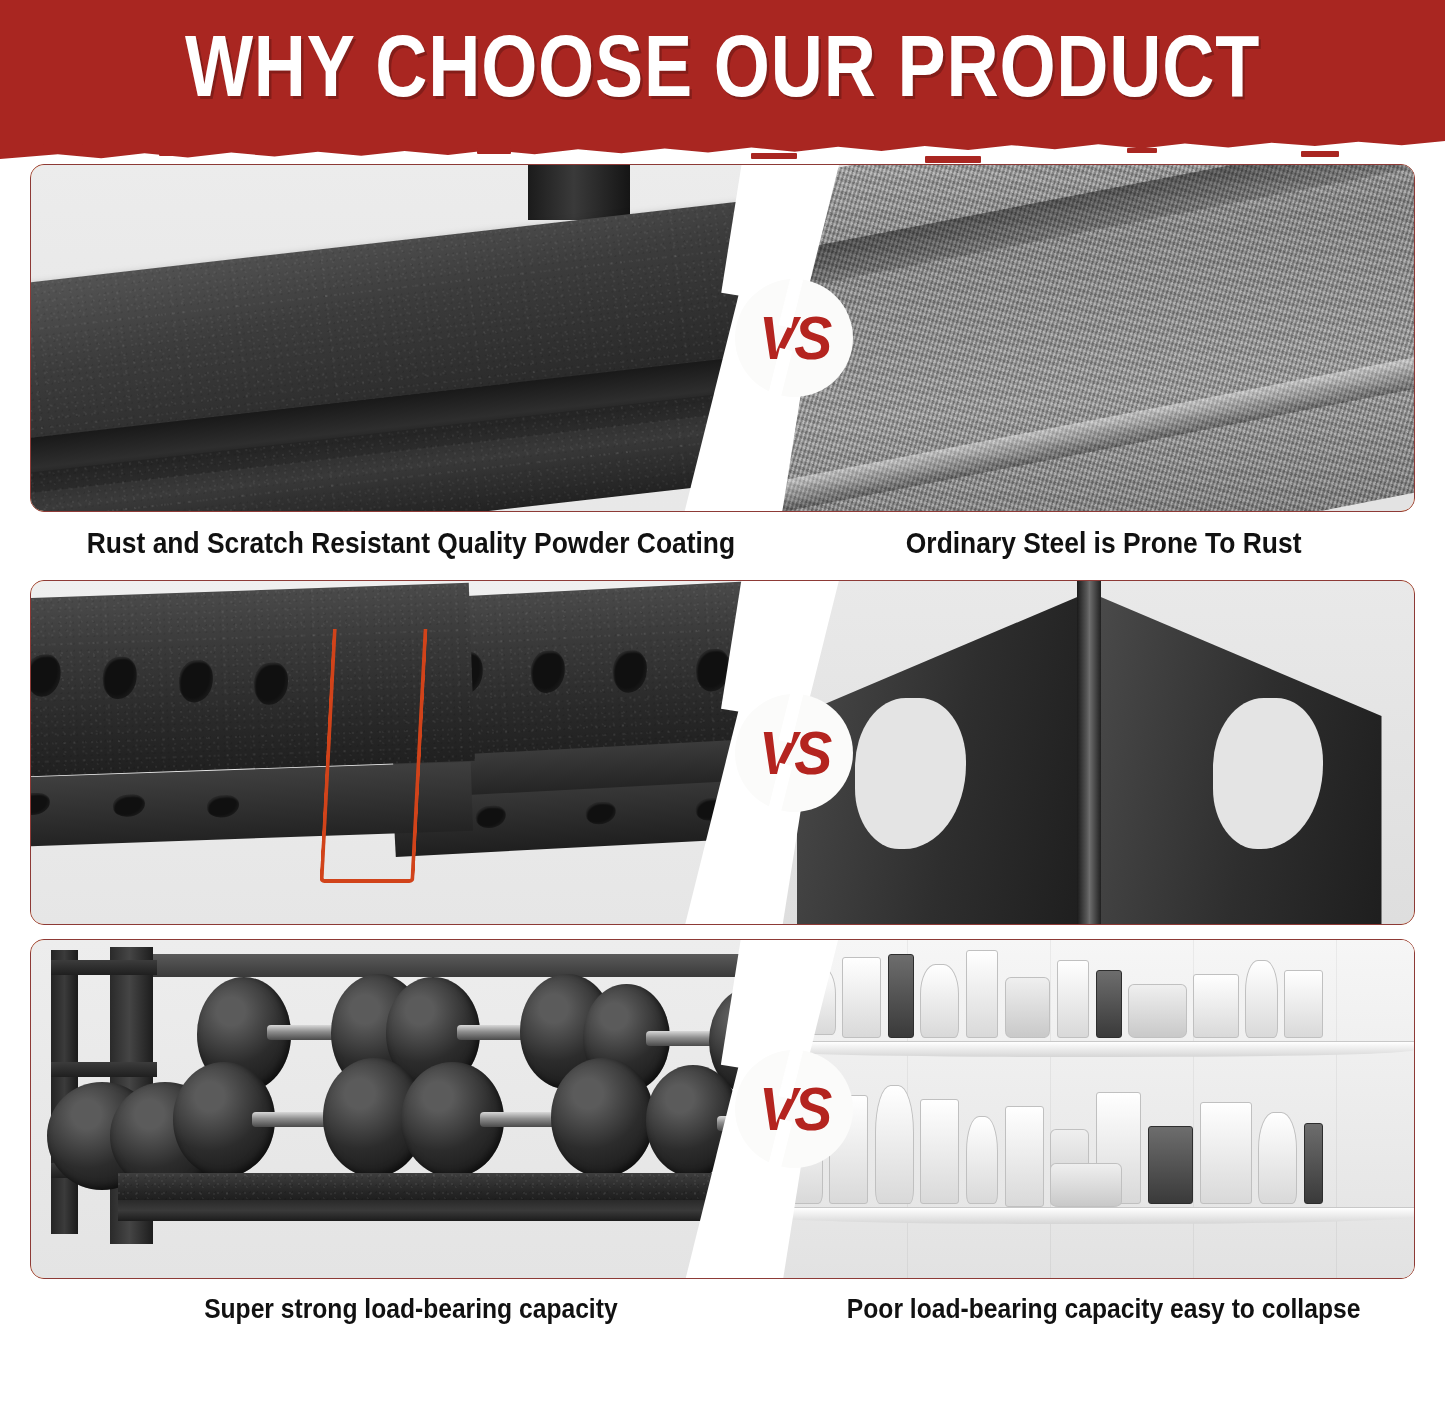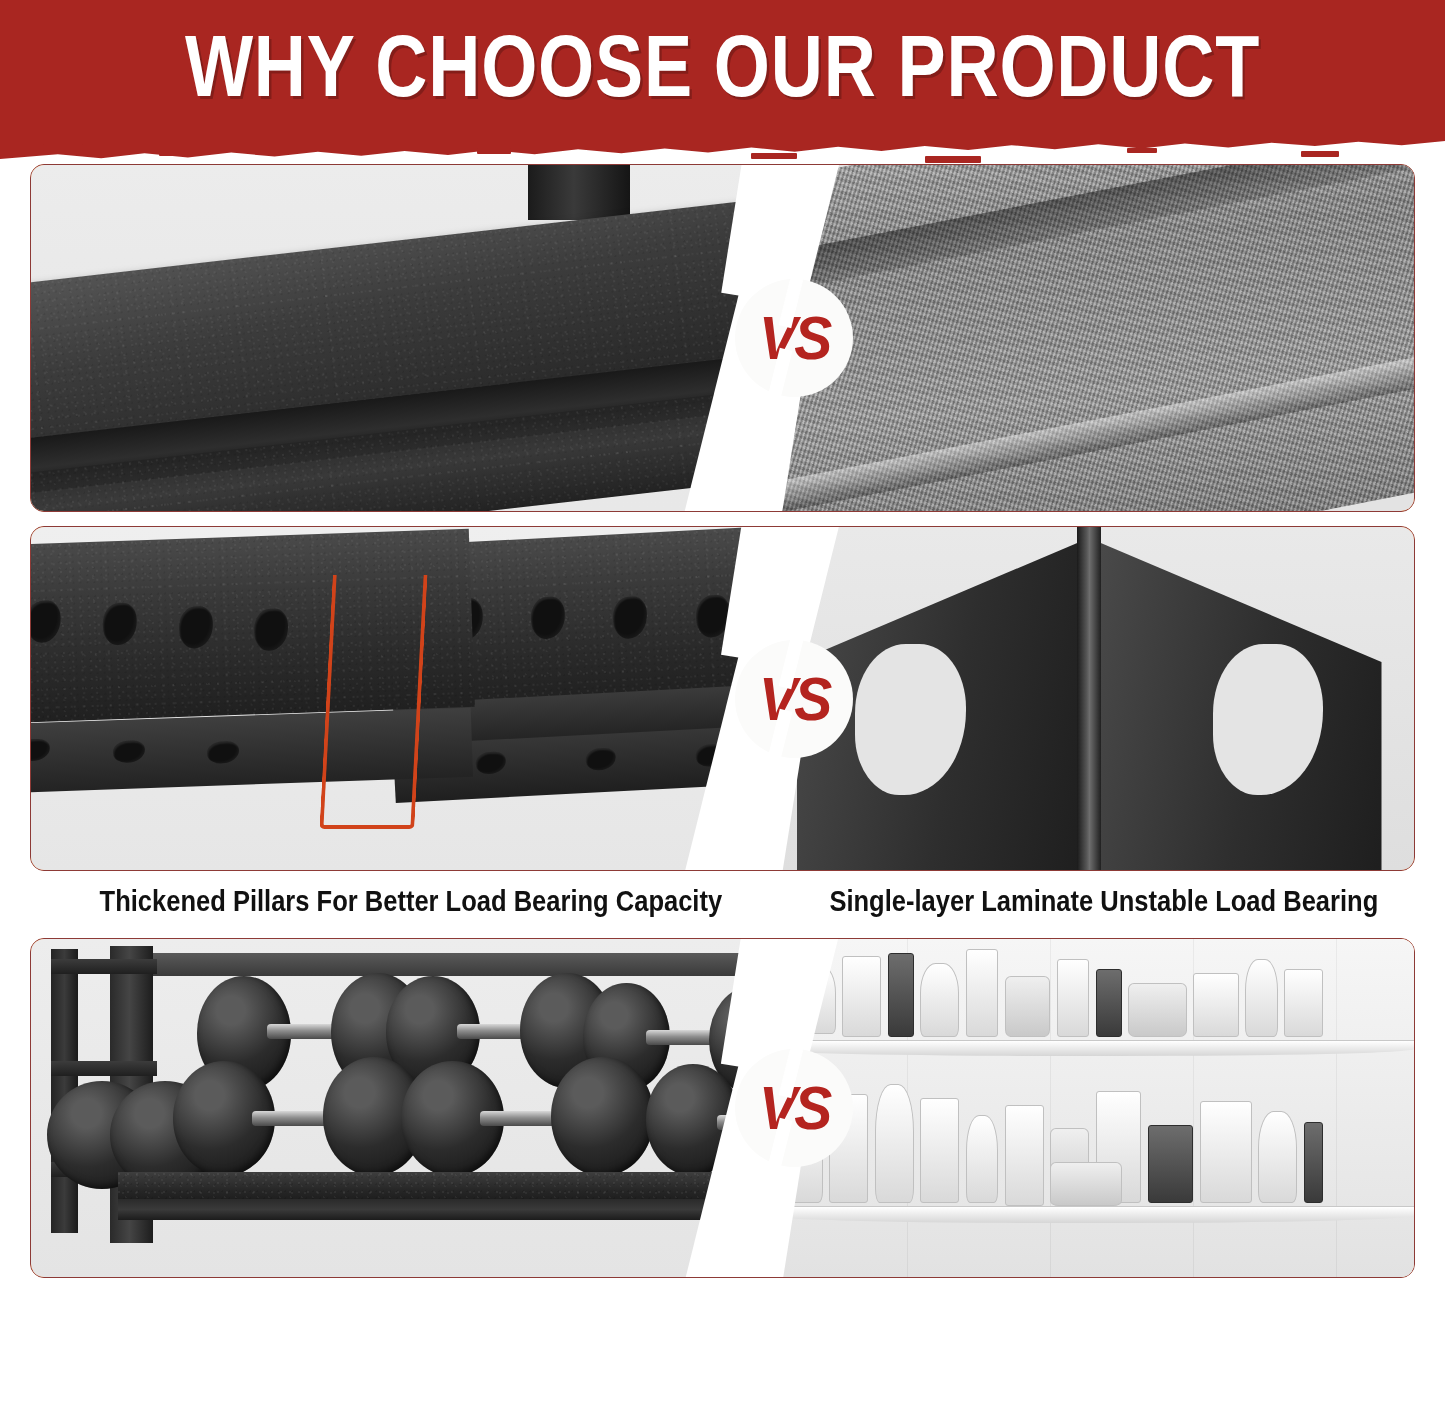--- a/index.html
+++ b/index.html
@@ -419,20 +419,24 @@
       </div>
 
       <div class="divider"></div>
       <div class="bolt bolt-top"></div>
       <div class="bolt bolt-bot"></div>
       <div class="vs-badge">
         <span class="vs-text">VS</span>
       </div>
     </div>
 
+    <div class="captions">
+      <div class="caption cap-left">Rust and Scratch Resistant Quality Powder Coating</div>
+      <div class="caption cap-right">Ordinary Steel is Prone To Rust</div>
+    </div>
   </div>
 
   <div class="row row-2">
     <div class="panel-frame">
 
       <div class="panel-half panel-left">
         <div class="img-bg r2l">
           <div class="beam beam-back">
             <div class="texture-grain"></div>
             <div class="keyhole" style="left:12%;top:34%;"></div>
@@ -473,24 +477,20 @@
       </div>
 
       <div class="divider"></div>
       <div class="bolt bolt-top"></div>
       <div class="bolt bolt-bot"></div>
       <div class="vs-badge">
         <span class="vs-text">VS</span>
       </div>
     </div>
 
-    <div class="captions">
-      <div class="caption cap-left">Thickened Pillars For Better Load Bearing Capacity</div>
-      <div class="caption cap-right">Single-layer Laminate Unstable Load Bearing</div>
-    </div>
   </div>
 
   <div class="row row-3">
     <div class="panel-frame">
 
       <div class="panel-half panel-left">
         <div class="img-bg r3l">
           <div class="shelf-top"></div>
           <div class="frame-post2"></div>
           <div class="frame-post"></div>
@@ -569,15 +569,19 @@
       </div>
 
       <div class="divider"></div>
       <div class="bolt bolt-top"></div>
       <div class="bolt bolt-bot"></div>
       <div class="vs-badge">
         <span class="vs-text">VS</span>
       </div>
     </div>
 
+    <div class="captions">
+      <div class="caption cap-left">Super strong load-bearing capacity</div>
+      <div class="caption cap-right">Poor load-bearing capacity easy to collapse</div>
+    </div>
   </div>
 
 </div>
 
 </body></html>

